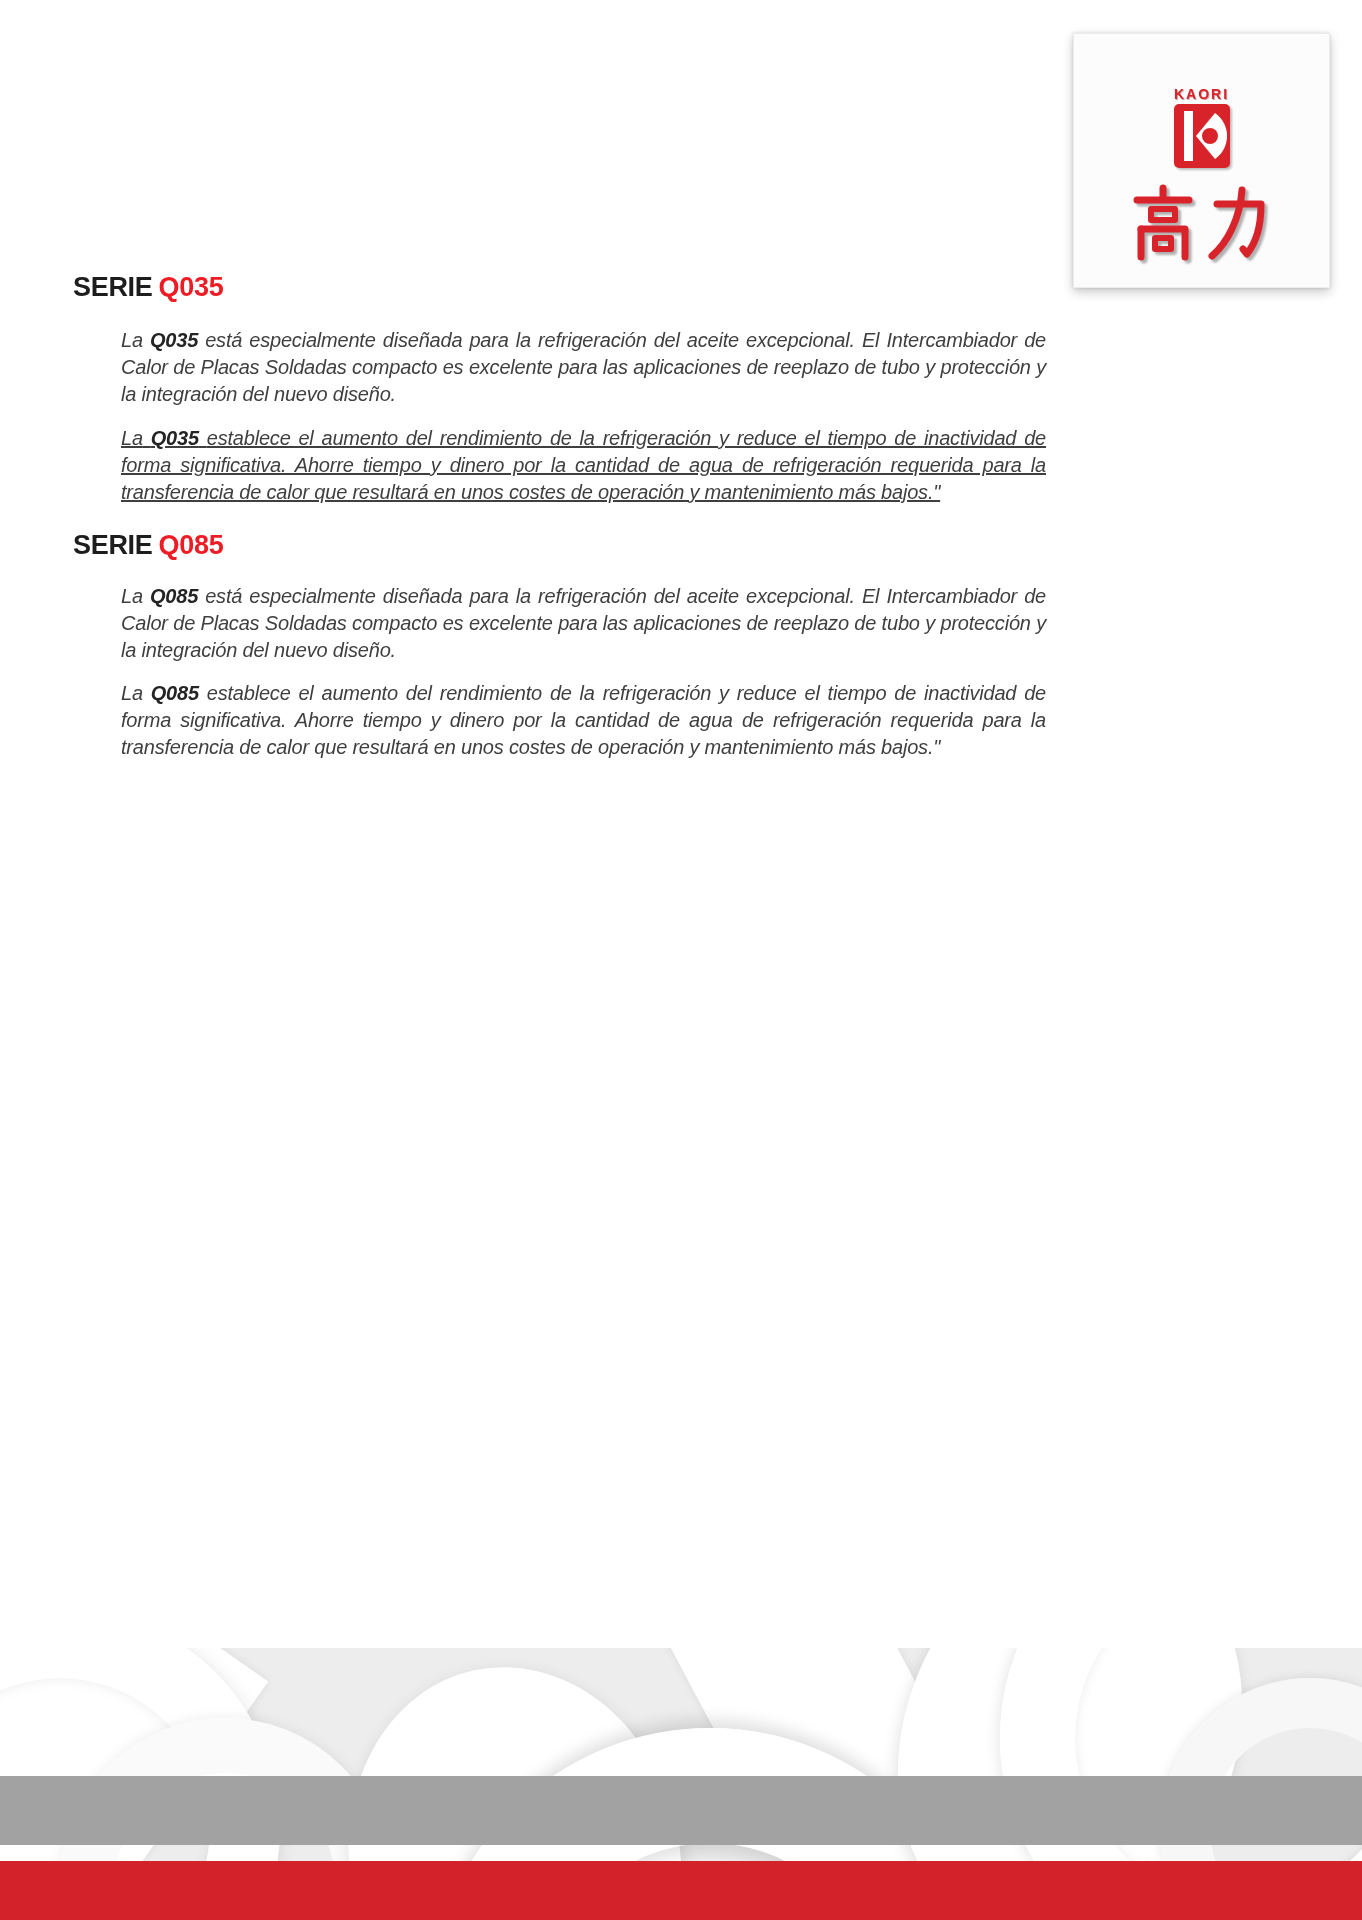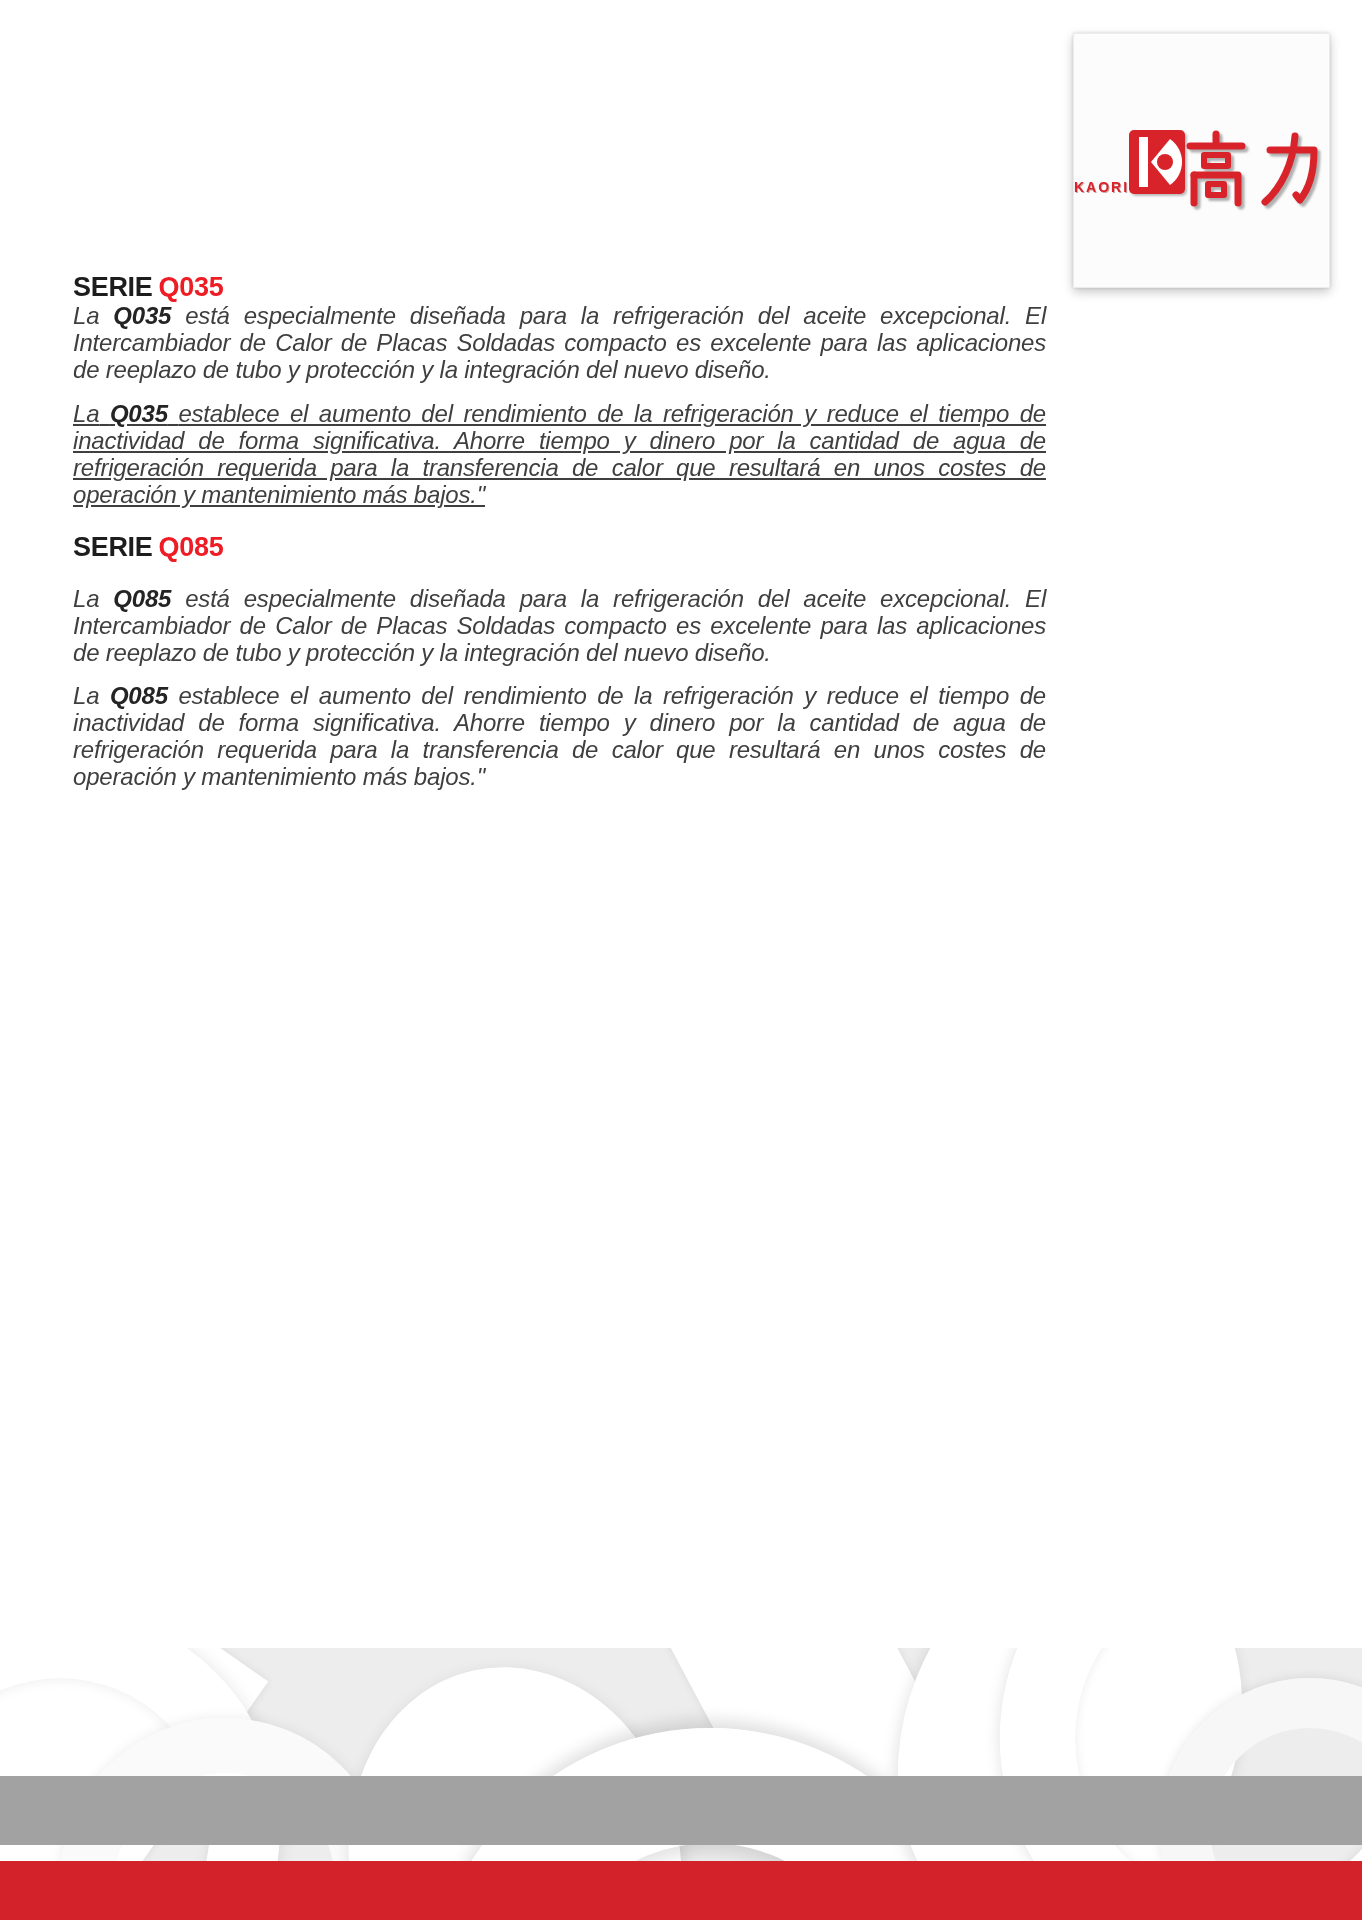--- a/index.html
+++ b/index.html
@@ -20,21 +20,21 @@
     overflow:hidden;
     font-family:"Liberation Sans",sans-serif;
   }
 
   
   .logo-card{
     position:absolute;left:1073px;top:33px;width:257px;height:255px;
     background:#fcfcfc;
     border:1px solid #ececec;
     box-shadow:0 4px 10px rgba(0,0,0,.22), 0 0 3px rgba(0,0,0,.12);
-    display:flex;flex-direction:row;align-items:center;
+    display:flex;flex-direction:column;align-items:center;
   }
   .logo-brand{
     margin-top:52px;
     font-size:14px;font-weight:bold;letter-spacing:2px;
     color:var(--logo-red);
     text-shadow:1px 1px 0 rgba(120,0,0,.35);
   }
   .logo-kmark{margin-top:2px;filter:drop-shadow(2px 2px 1px rgba(0,0,0,.25));}
   .logo-chinese{margin-top:16px;filter:drop-shadow(3px 3px 1px rgba(0,0,0,.3));}
 
@@ -43,26 +43,27 @@
     position:absolute;left:73px;top:272px;width:973px;
   }
   .series-heading{
     font-size:27px;font-weight:bold;line-height:30px;
     letter-spacing:-.3px;
     color:var(--heading-black);
   }
   .series-heading .model{color:var(--accent-red);margin-left:6px;}
   .body-par{
     font-style:italic;
-    font-size:24px;line-height:27px;letter-spacing:-.2px;
+    font-size:20px;line-height:27px;letter-spacing:-.2px;
     color:var(--body-text);
     text-align:justify;
+    margin-left:48px;
   }
   .body-par .model{font-weight:bold;font-style:italic;color:#242424;}
-  .h-first{}
+  .h-first{margin-bottom:25px;}
   .p-1{margin-bottom:17px;}
   .p-2{margin-bottom:16px;text-decoration:underline;}
   .h-second{margin-bottom:23px;margin-top:24px;}
   .p-3{margin-bottom:16px;}
 
   
   .footer-art{
     position:absolute;left:0;top:1648px;width:1362px;height:213px;
     background:var(--footer-bg);
     overflow:hidden;

